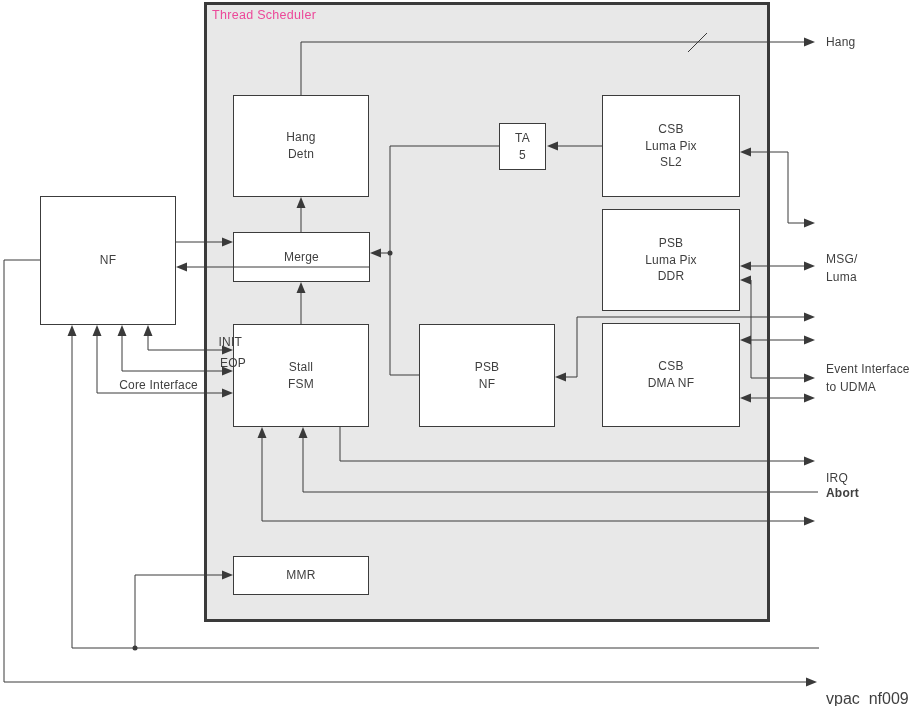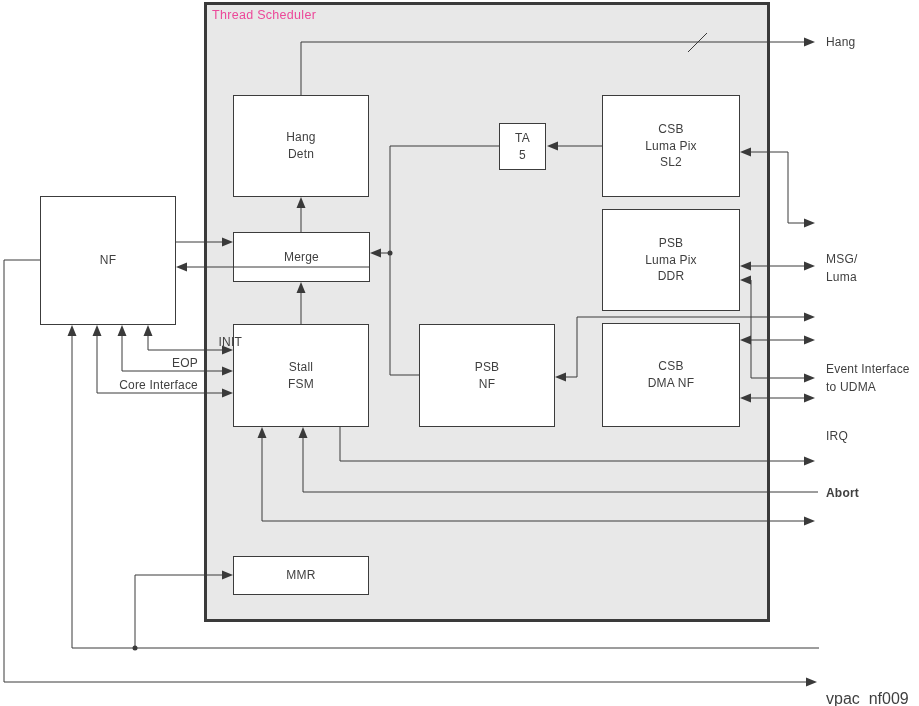--- a/index.html
+++ b/index.html
@@ -120,24 +120,24 @@
   </div>
   <div class="box" style="left:233px; top:556px; width:136px; height:39px;">
     <span class="box-label">MMR</span>
   </div>
 
   <div class="label" style="left:826px; top:33px;">Hang</div>
   <div class="label" style="left:826px; top:250px;">MSG/
 Luma</div>
   <div class="label" style="left:826px; top:360px;">Event Interface
 to UDMA</div>
-  <div class="label" style="left:826px; top:427px;">IRQ</div>
+  <div class="label" style="left:826px; top:469px;">IRQ</div>
   <div class="label" style="left:826px; top:484px;font-weight:bold;">Abort</div>
   <div class="label right-align" style="left:98px; top:333px; width:100px;margin-left:44px;">INIT</div>
-  <div class="label right-align" style="left:98px; top:354px; width:100px;">EOP</div>
+  <div class="label right-align" style="left:98px; top:354px; width:100px;padding-left:48px;">EOP</div>
   <div class="label right-align" style="left:78px; top:376px; width:120px;">Core Interface</div>
   <div class="caption-label">vpac_nf009</div>
 
   <svg id="wires" viewBox="0 0 919 706">
     <defs>
       <polygon id="ah-r" points="0,0 -11,-4.5 -11,4.5"></polygon>
       <polygon id="ah-l" points="0,0 11,-4.5 11,4.5"></polygon>
       <polygon id="ah-u" points="0,0 -4.5,11 4.5,11"></polygon>
     </defs>
 

